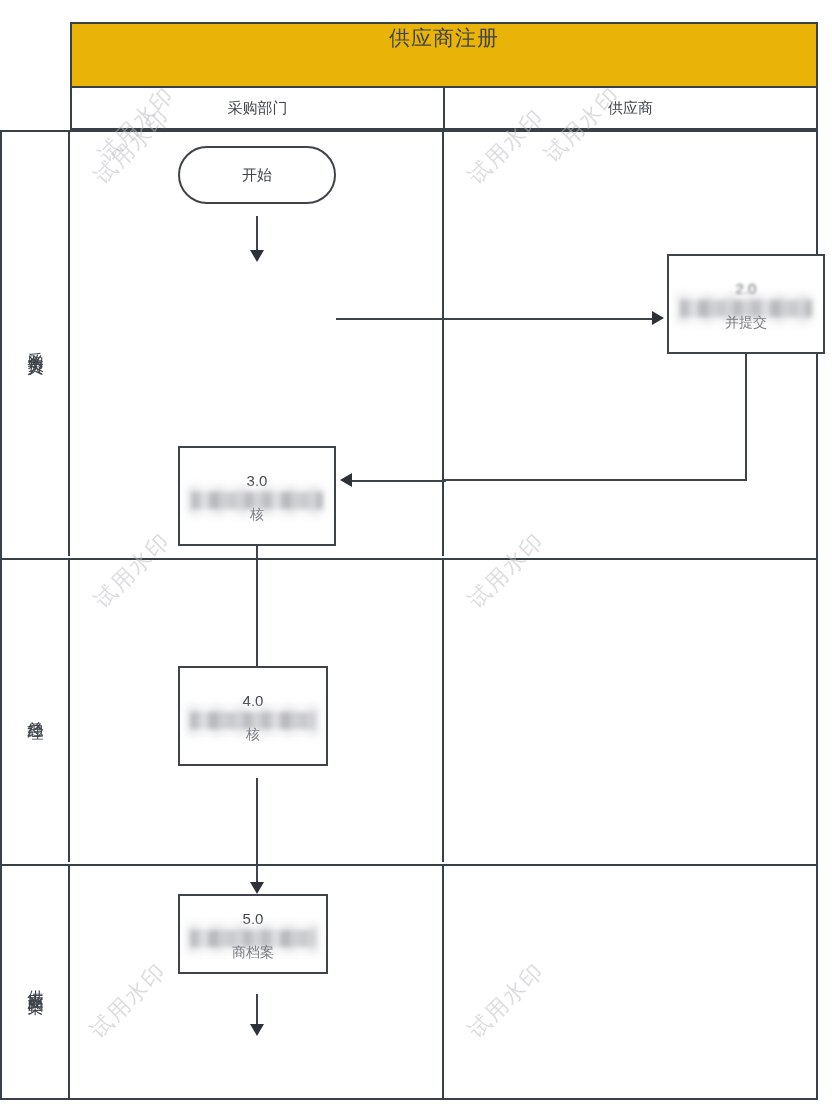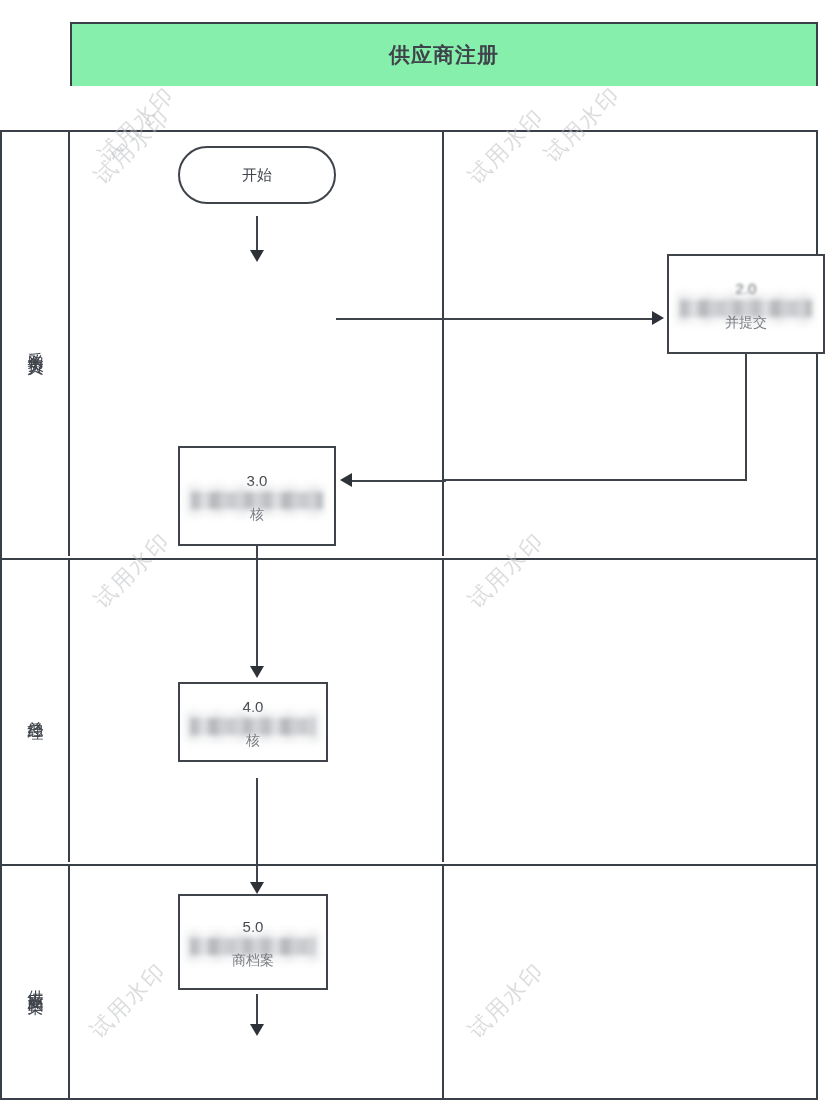--- a/index.html
+++ b/index.html
@@ -20,24 +20,22 @@
   .title-row {
     position: absolute;
     left: 70px;
     top: 22px;
     width: 748px;
     height: 64px;
     box-sizing: border-box;
     border: 2px solid #3a4048;
     border-bottom: none;
     display: flex;
-    align-items: center;
     justify-content: center;
-    background: #86efac;
-    font-weight: bold;
+    background: #eab308;
   }
   .title-text {
     font-size: 21px;
     color: #3f444b;
     letter-spacing: 1px;
   }
 
   
   .colhead-row {
     position: absolute;
@@ -234,20 +232,28 @@
 </style>
 </head>
 <body>
 
 <div id="page">
 
   <div class="title-row">
     <div class="title-text">供应商注册</div>
   </div>
 
+  <div class="colhead-row">
+    <div class="colhead-cell">
+      <span>采购部门</span>
+    </div>
+    <div class="colhead-cell">
+      <span>供应商</span>
+    </div>
+  </div>
 
   <div class="body-frame">
 
     <div class="lane" style="top:0px; height:424px;">
       <div class="lane-label">
         <div class="lane-label-text">采购负责人</div>
       </div>
       <div class="lane-cols">
         <div class="lane-col">
 
@@ -301,21 +307,21 @@
       <div class="lane-label">
         <div class="lane-label-text">总经理</div>
       </div>
       <div class="lane-cols">
         <div class="lane-col">
           <div class="wm" style="left:18px; top:34px;">试用水印</div>
 
           <div class="conn-v" style="left:186px; top:0px; height:112px;"></div>
           <div class="arrow-down" style="left:180px; top:106px;"></div>
 
-          <div class="node" style="left:108px; top:122px; width:150px; height:80px;">
+          <div class="node" style="left:108px; top:106px; width:150px; height:100px;">
             <div class="node-id">4.0</div>
             <div class="redacted-wrap">
               <div class="redacted"></div>
             </div>
             <div class="peek under">核</div>
           </div>
 
           <div class="conn-v" style="left:186px; top:218px; height:86px;"></div>
         </div>
         <div class="lane-col">
@@ -327,21 +333,21 @@
     <div class="lane" style="top:732px; height:234px; border-top:2px solid #3a4048;">
       <div class="lane-label">
         <div class="lane-label-text">供应商档案</div>
       </div>
       <div class="lane-cols">
         <div class="lane-col">
 
           <div class="conn-v" style="left:186px; top:0px; height:22px;"></div>
           <div class="arrow-down" style="left:180px; top:16px;"></div>
 
-          <div class="node" style="left:108px; top:28px; width:150px; height:96px;">
+          <div class="node" style="left:108px; top:28px; width:150px; height:80px;">
             <div class="node-id">5.0</div>
             <div class="redacted-wrap">
               <div class="redacted"></div>
             </div>
             <div class="peek under">商档案</div>
           </div>
 
           <div class="conn-v" style="left:186px; top:128px; height:36px;"></div>
           <div class="arrow-down" style="left:180px; top:158px;"></div>
 

